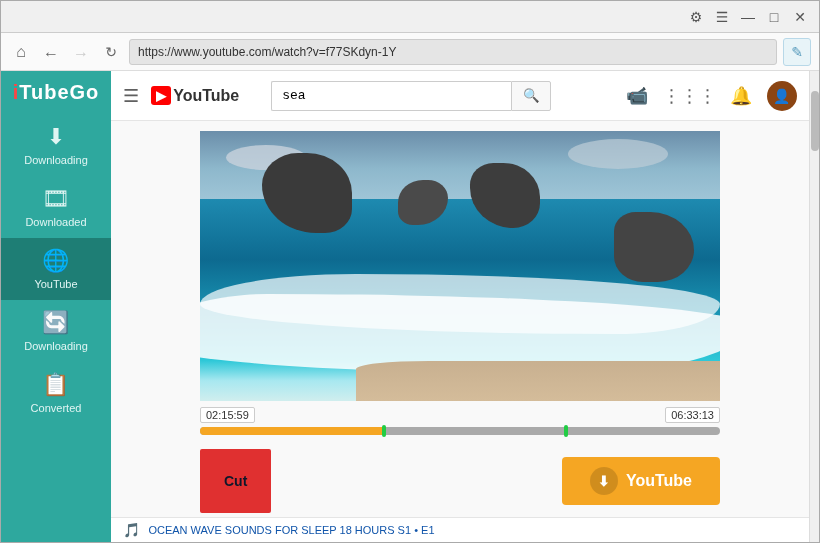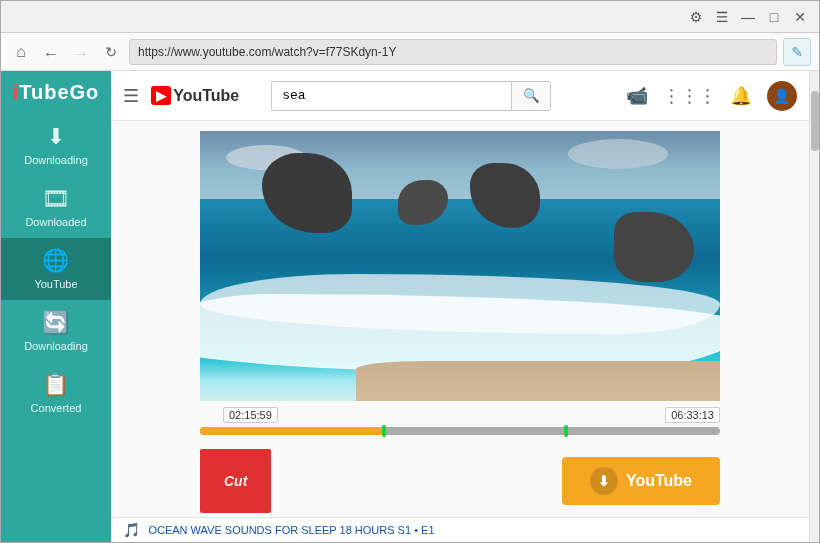--- a/index.html
+++ b/index.html
@@ -172,21 +172,21 @@
     .cloud2 {
       position: absolute; top: 3%; right: 10%; width: 100px; height: 30px;
       background: rgba(190,205,215,0.7); border-radius: 50%;
     }
 
     
     .controls-bar {
       padding: 6px 0; flex-shrink: 0; max-width: 520px; margin: 0 auto; width: 100%;
     }
     .time-markers {
-      display: flex; justify-content: space-between; margin-bottom: 4px; margin-left: 23px;
+      display: flex; justify-content: space-between; margin-bottom: 4px;
     }
     .time-marker {
       font-size: 11px; color: #333; background: #fff; border: 1px solid #ccc;
       padding: 1px 5px; border-radius: 2px;
     }
     .progress-track {
       width: 100%; height: 8px; background: #aaa; border-radius: 4px;
       position: relative; cursor: pointer;
     }
     .progress-fill {
@@ -202,22 +202,22 @@
       background: #22cc44; border-radius: 2px;
     }
 
     
     .action-row {
       display: flex; align-items: center; justify-content: center;
       padding: 8px 0; gap: 20px; flex-shrink: 0;
       max-width: 520px; margin: 0 auto; width: 100%;
     }
     .cut-btn {
-      background: #e03030; color: #e5e5e5; border: none; padding: 24px 24px;
-      font-size: 14px; font-weight: bold; cursor: pointer; border-radius: 2px; font-style: italic;
+      background: #e03030; color: #0f172a; border: none; padding: 24px 24px;
+      font-size: 14px; font-weight: bold; cursor: pointer; border-radius: 2px;
     }
     .download-btn {
       background: #f5a623; color: #fff; border: none; padding: 10px 28px;
       font-size: 16px; font-weight: bold; cursor: pointer; border-radius: 4px;
       display: flex; align-items: center; gap: 8px; margin-left: auto;
     }
     .download-btn-icon {
       width: 28px; height: 28px; background: rgba(0,0,0,0.15); border-radius: 50%;
       display: flex; align-items: center; justify-content: center; font-size: 14px;
     }

